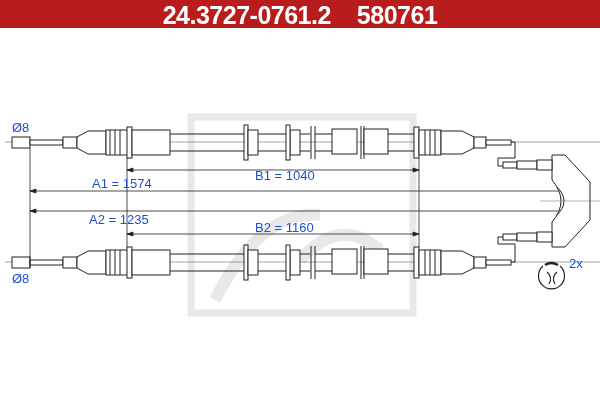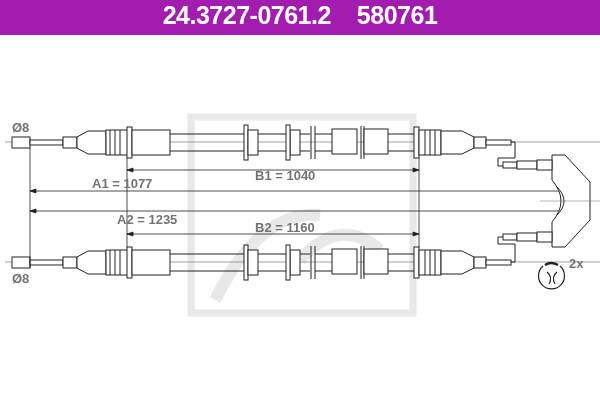--- a/index.html
+++ b/index.html
@@ -1,22 +1,22 @@
 <!DOCTYPE html>
 <html><head>
 <meta charset="utf-8">
 <style>
   html, body { margin:0; padding:0; background:#fff; }
   body { width:600px; height:400px; position:relative; overflow:hidden; font-family:"Liberation Sans", sans-serif; }
-  .header { position:absolute; left:0; top:0; width:600px; height:35px; background:#a21caf; color:#fff;
+  .header { position:absolute; left:0; top:0; width:600px; height:28px; background:#b91c1c; color:#fff;
             font-weight:bold; font-size:25px; line-height:31px; text-align:center; letter-spacing:-0.5px; }
   .header span { display:inline-block; }
   .header .pn2 { margin-left:26px; }
   svg { position:absolute; left:0; top:0; }
-  .lbl { position:absolute; font-weight:bold; font-size:13px; color:#737373; white-space:nowrap; }
+  .lbl { position:absolute; font-weight:normal; font-size:13px; color:#1d4ed8; white-space:nowrap; }
 </style>
 </head>
 <body>
 
 <div class="header">
   <span>24.3727-0761.2</span><span class="pn2">580761</span>
 </div>
 
 <svg width="600" height="400" viewBox="0 0 600 400">
 
@@ -136,17 +136,17 @@
 
   <g stroke="#222" stroke-width="1.2" fill="none">
     <path d="M543 266 A13 13 0 1 0 560 266"></path>
     <path d="M545 265 Q551 261 558 265" stroke-width="2.5"></path>
     <path d="M547 272 Q553 277 549 284 M557 272 Q551 277 555 284"></path>
   </g>
 </svg>
 
 <div class="lbl" style="left:12px;top:120px;">Ø8</div>
 <div class="lbl" style="left:12px;top:271px;">Ø8</div>
-<div class="lbl" style="left:92px;top:176px;">A1 = 1077</div>
+<div class="lbl" style="left:92px;top:176px;">A1 = 1574</div>
 <div class="lbl" style="left:255px;top:168px;">B1 = 1040</div>
-<div class="lbl" style="left:89px;top:212px;margin-left:28px;">A2 = 1235</div>
+<div class="lbl" style="left:89px;top:212px;">A2 = 1235</div>
 <div class="lbl" style="left:255px;top:220px;">B2 = 1160</div>
 <div class="lbl" style="left:569px;top:256px;">2x</div>
 
 </body></html>

